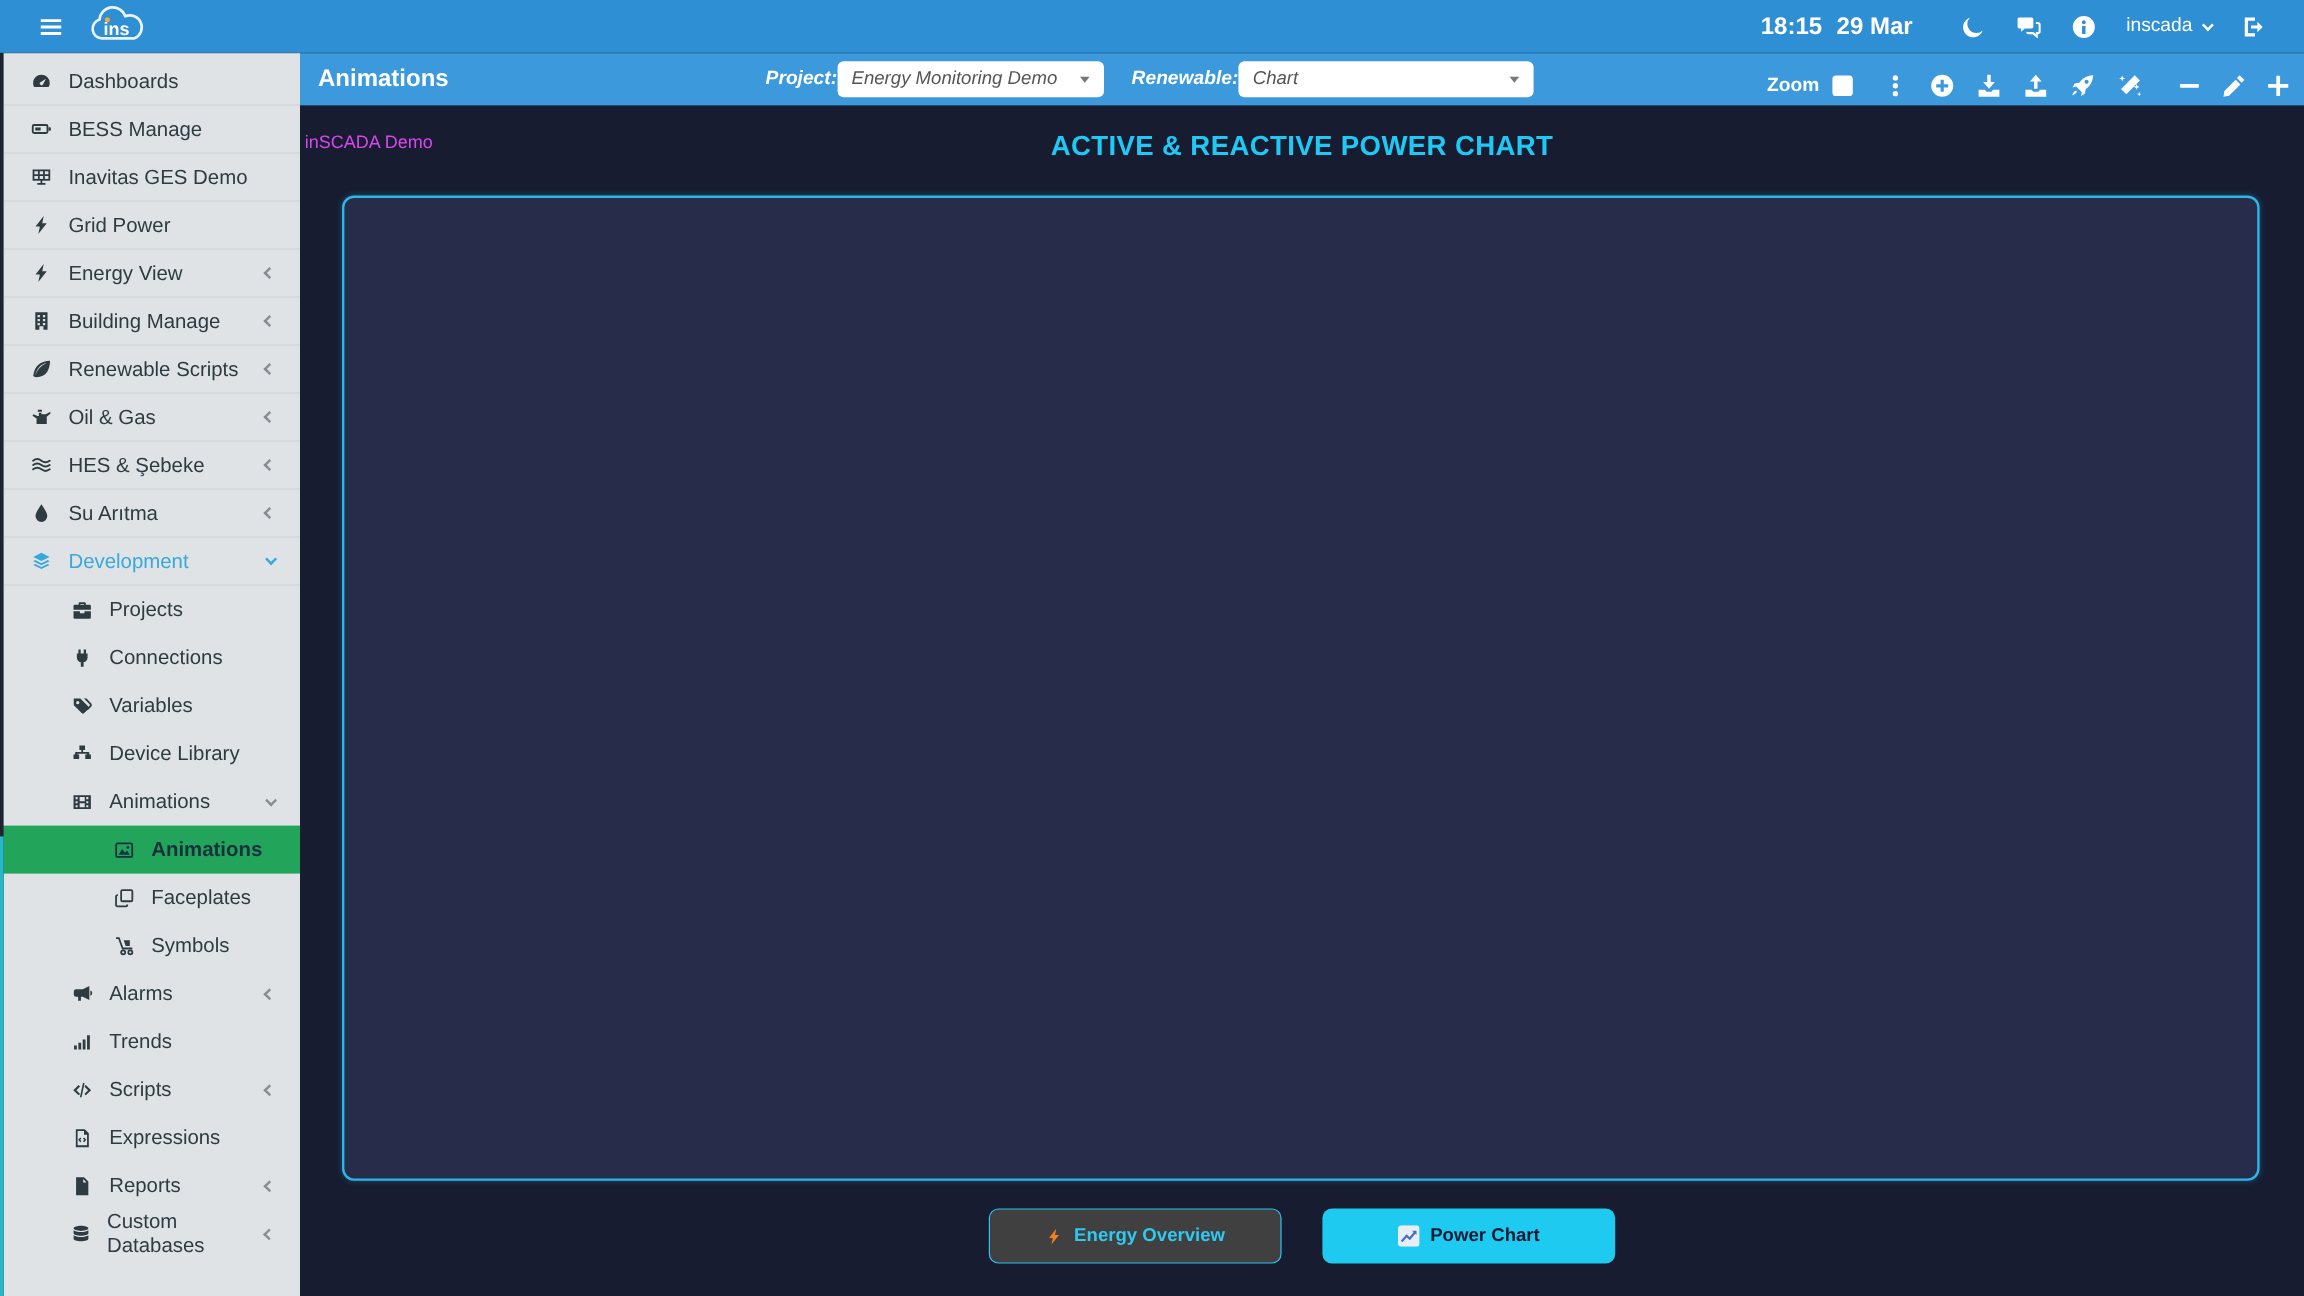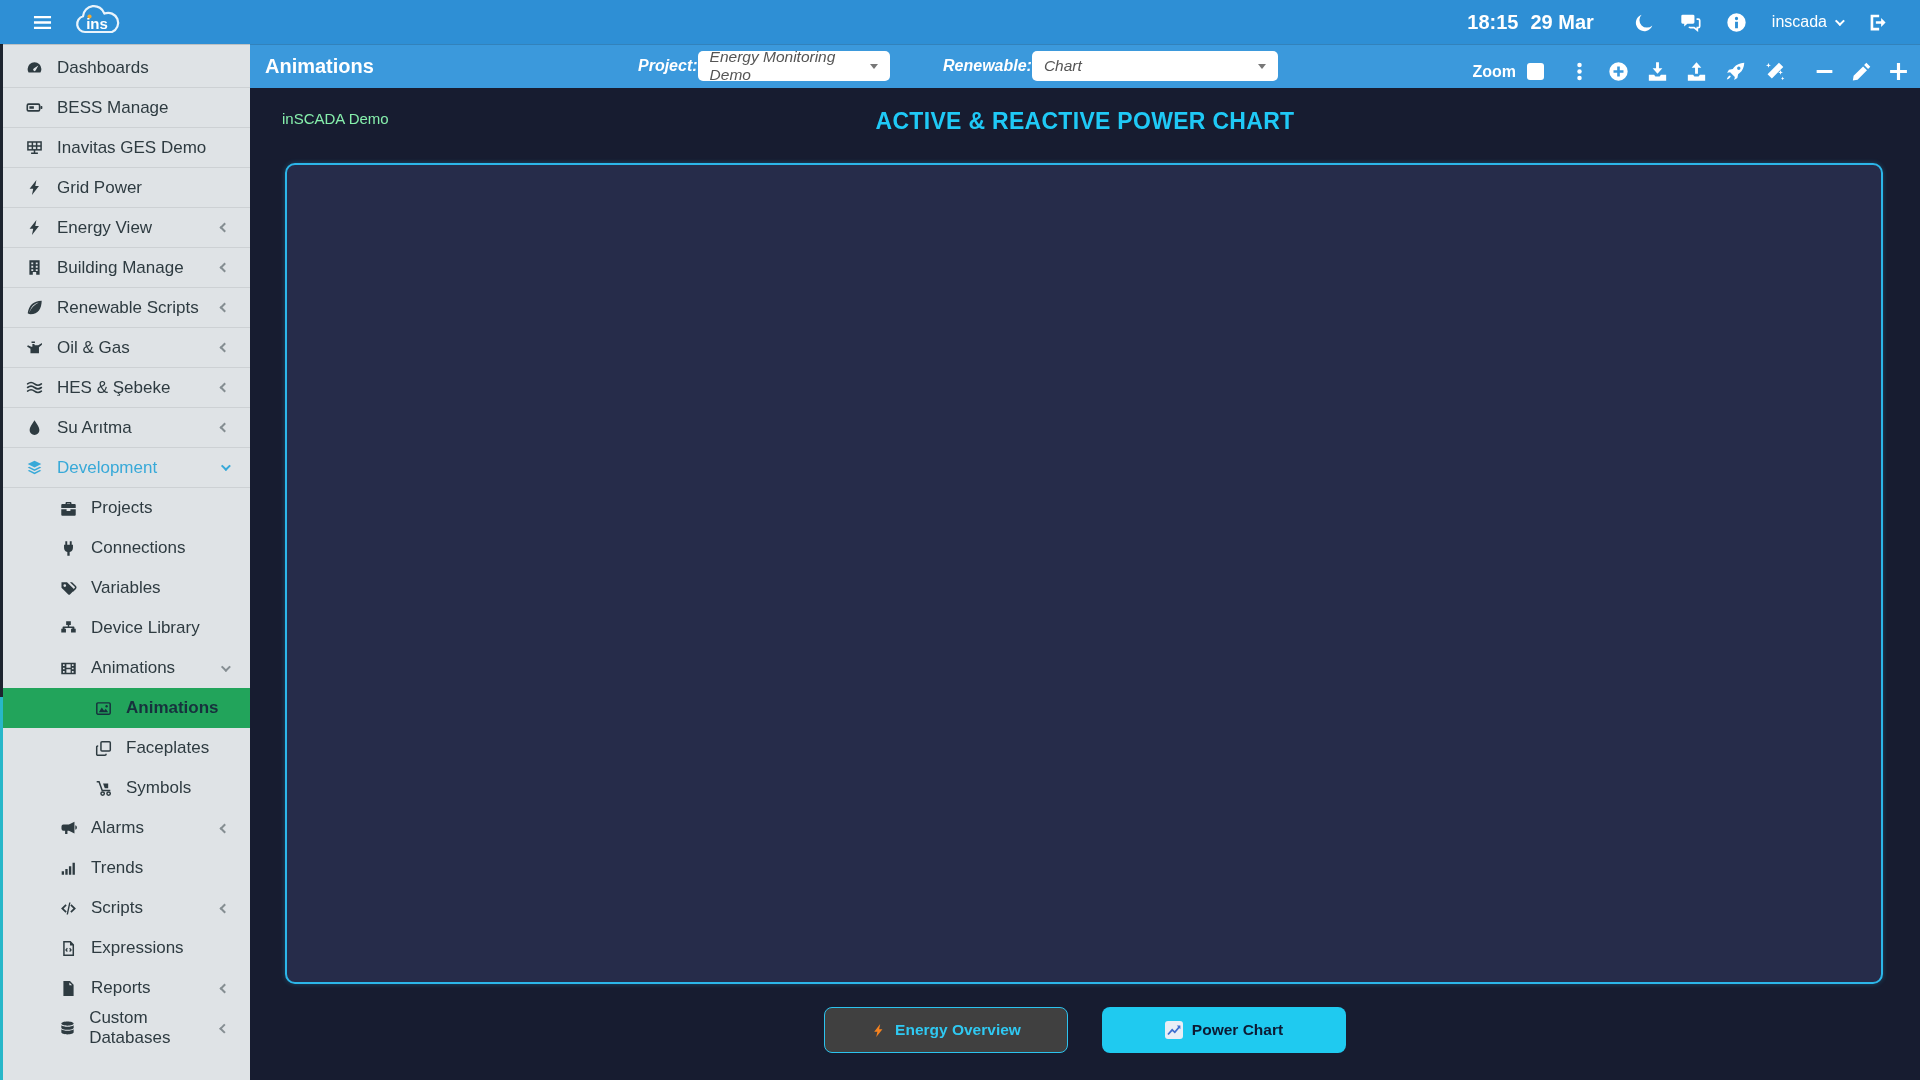--- a/index.html
+++ b/index.html
@@ -52,37 +52,37 @@
   .page-header { position:absolute; left:250px; top:44px; right:0; height:44px;
     background:var(--c-header,#3b99dc); color:#fff; }
   .ph-title { position:absolute; left:15px; top:0; line-height:44px;
     font-size:20px; font-weight:700; }
   .ph-group { position:absolute; top:0; height:44px; display:flex;
     align-items:center; font-size:16px; font-weight:600;font-style:italic; }
   .ph-project { left:388px; } .ph-anim { left:693px; }
   .sel { height:30px; background:#fff; border-radius:5px; display:flex;
     align-items:center; padding:0 12px; color:#555; font-size:15.5px;
     font-weight:400; cursor:pointer; }
-  .sel-project { width:192px; } .sel-anim { width:246px; }
+  .sel-project { width:222px; } .sel-anim { width:246px; }
   .caret { margin-left:auto; width:0; height:0; border-left:4.5px solid transparent;
     border-right:4.5px solid transparent; border-top:5.5px solid #777; }
   .ph-tools { position:absolute; right:11px; top:0; height:55px; display:flex;
     align-items:center; }
   .zlbl { font-size:16px; font-weight:600; margin-right:11px; }
   .zbox { width:17px; height:17px; background:#fff; border:0; border-radius:3px;
     margin-right:24px; padding:0; }
   .ibtn { background:none; border:0; color:#fff; width:22px; height:22px;
     display:inline-flex; align-items:center; justify-content:center; padding:0; }
   #toolbar-icons { display:flex; align-items:center; gap:17px; }
   #edit-icons { display:flex; align-items:center; gap:15px; margin-left:28px; }
 
   
   .content { position:absolute; left:250px; top:88px; right:0; bottom:0;
     background:var(--c-content_bg,#171c30); }
-  .bcrumb { position:absolute; left:32px; top:22px; font-size:15px; color:#86efac; }
+  .bcrumb { position:absolute; left:4px; top:22px; font-size:15px; color:#d946ef; }
   .ctitle { padding-top:20px; text-align:center; font-size:23px; font-weight:700;
     color:var(--c-title,#1fc9f6); letter-spacing:.3px; }
   .chart-box { position:absolute; left:35px; top:75px; width:1598px; height:821px;
     background:var(--c-panel_bg,#262c4a);
     border:2px solid var(--c-panel_border,#2cb6e9); border-radius:10px;
     box-shadow:0 0 5px rgba(44,182,233,.3); }
   .btn-row { position:absolute; top:919px; left:0; right:0; display:flex;
     justify-content:center; gap:34px; }
   .cbtn { height:46px; width:244px; border-radius:8px; font-size:15.5px;
     display:flex; align-items:center; justify-content:center; gap:9px; }

